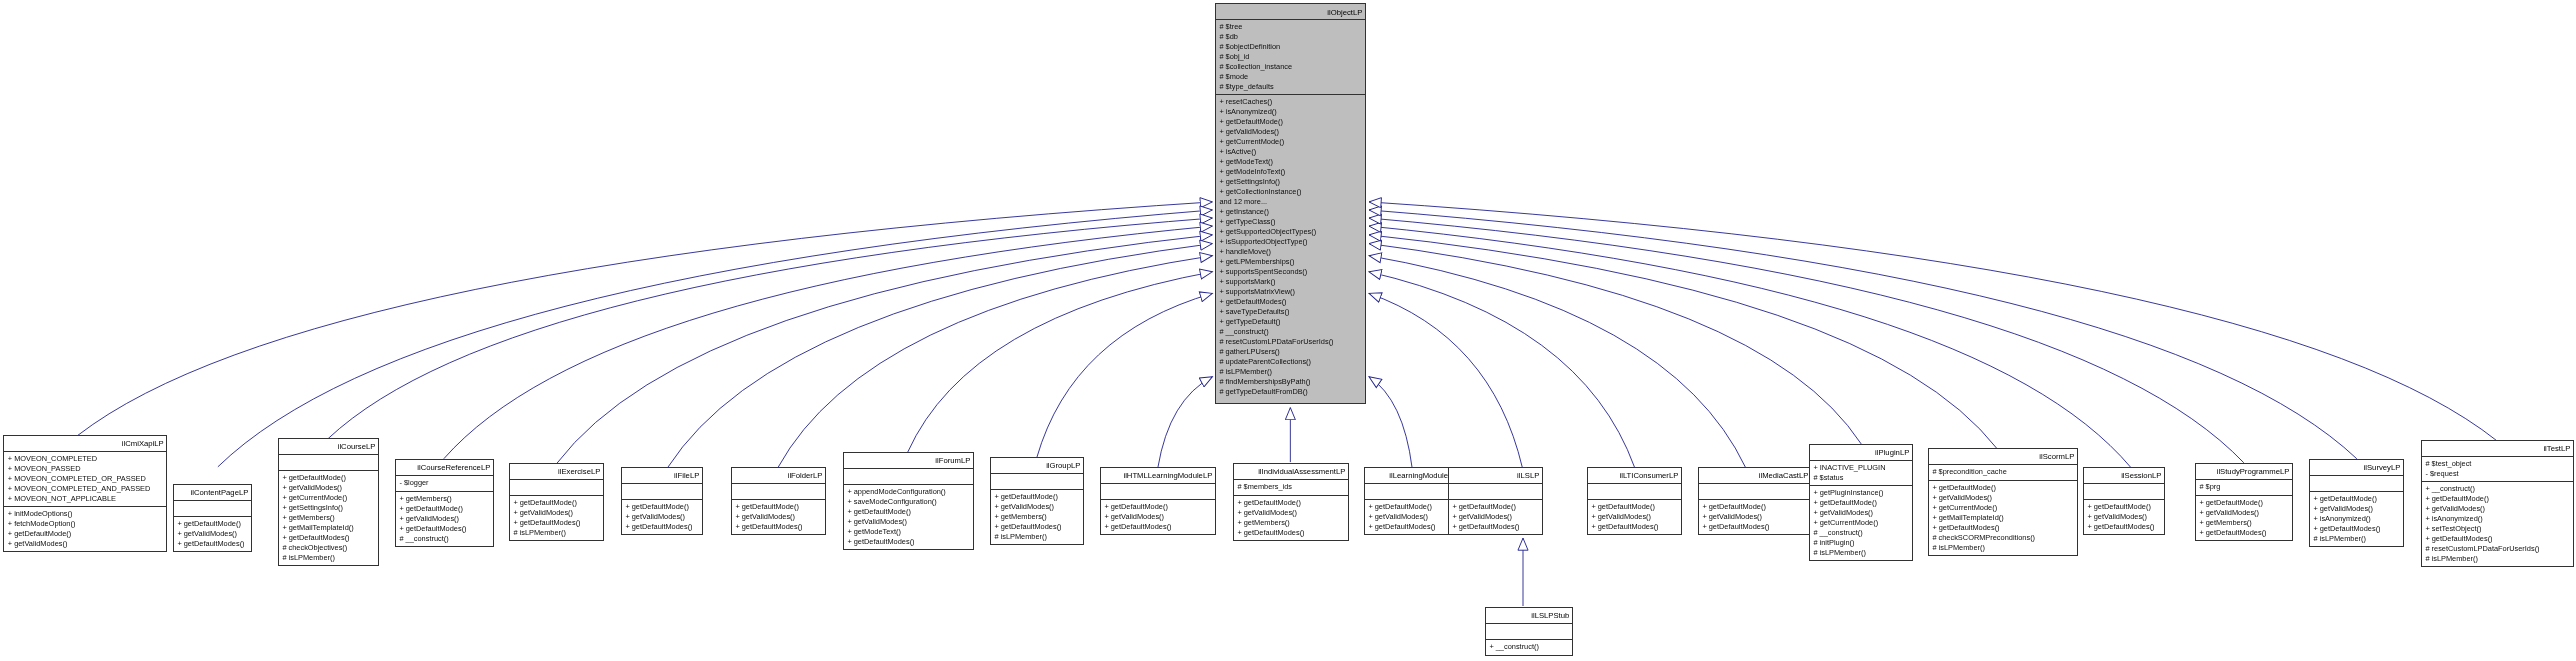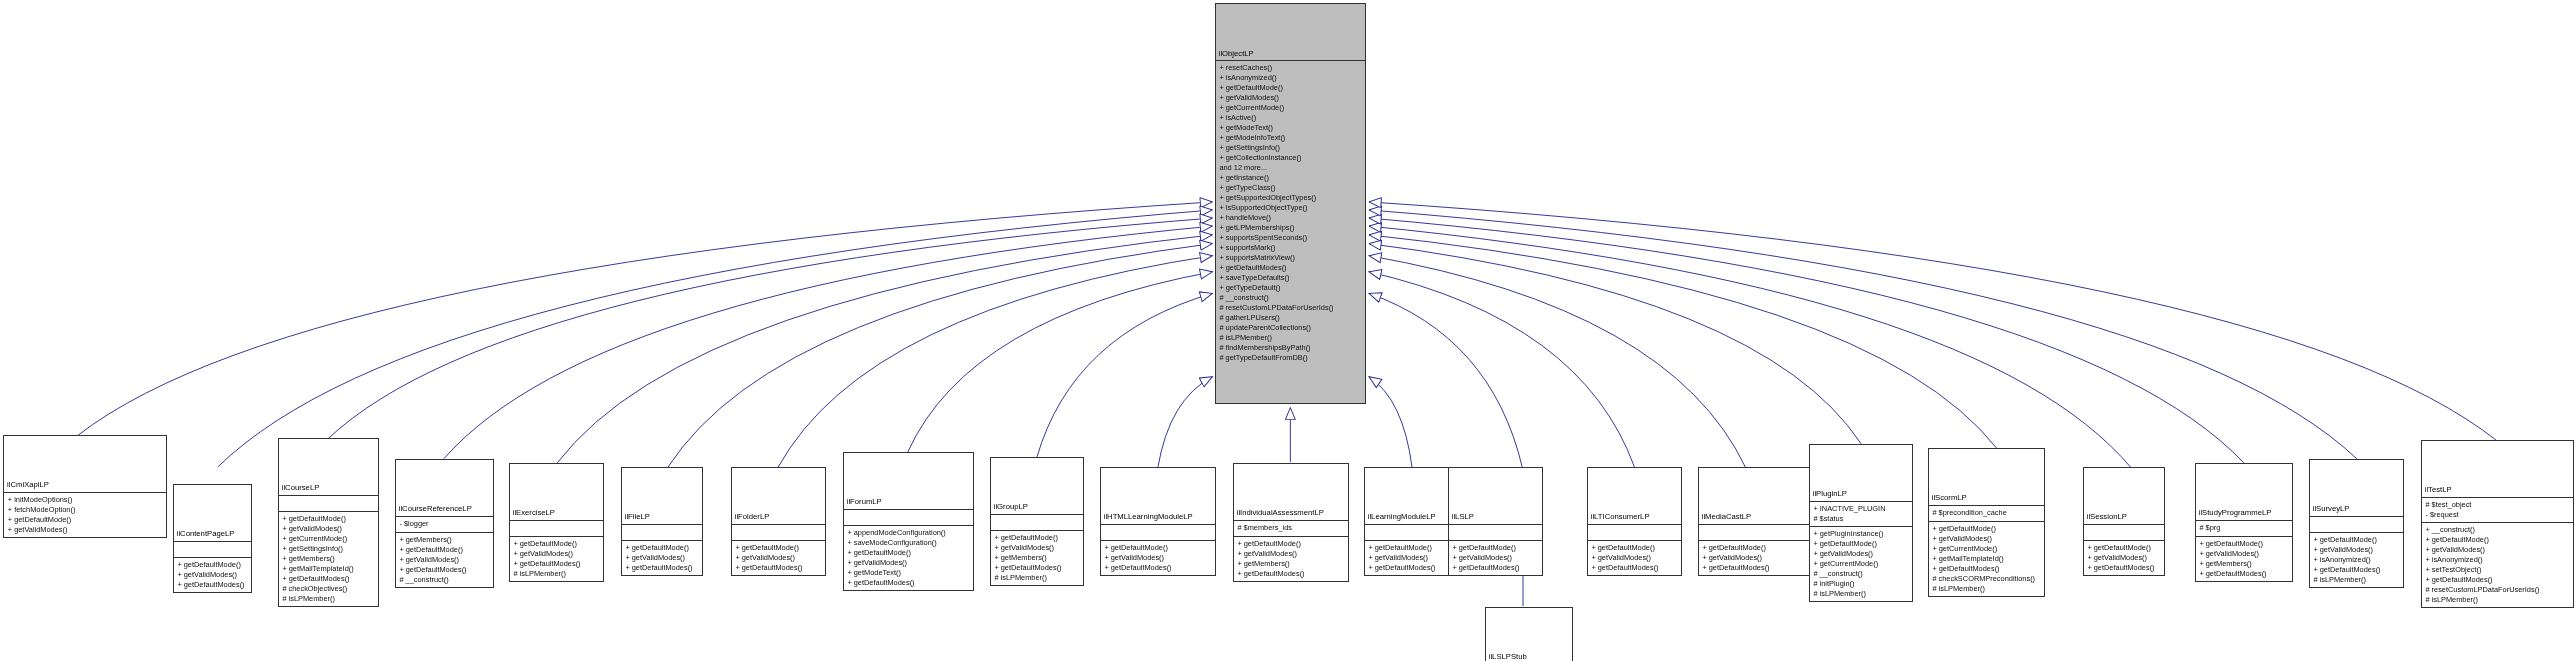--- a/index.html
+++ b/index.html
@@ -7,22 +7,22 @@
     width:2576px;height:662px;position:relative;background:#ffffff;
     font-family:"Liberation Sans",sans-serif;overflow:hidden;
   }
   svg.edges{position:absolute;left:0;top:0;z-index:1;}
   .uml-box{
     position:absolute;background:#ffffff;border:0.9px solid #323232;
     box-sizing:border-box;z-index:2;
   }
   .uml-box.highlight{background:#bebebe;}
   .uml-title{
-    font-size:7.7px;color:#000;text-align:left;
-    padding:3.4px 2.7px 2.7px 2.7px;white-space:nowrap;overflow:hidden;margin-top:41px;
+    font-size:7.7px;color:#000;text-align:right;
+    padding:3.4px 2.7px 2.7px 2.7px;white-space:nowrap;overflow:hidden;
   }
   .uml-sec{
     border-top:0.9px solid #323232;padding:2px 3.4px;min-height:10.8px;
   }
   .uml-line{
     font-size:7.4px;line-height:10px;color:#0d0d0d;
     overflow-wrap:anywhere;
   }
 </style>
 </head>
@@ -56,20 +56,29 @@
     <path d="M3337,688 Q3076,415 2036,324" marker-end="url(#arrowhead)"></path>
     <path d="M3505,682 Q3211,405 2036,312" marker-end="url(#arrowhead)"></path>
     <path d="M3713,655 Q3377,389 2036,300" marker-end="url(#arrowhead)"></path>
     <path d="M2265,901 L2265,800" marker-end="url(#arrowhead)"></path>
   </g>
 </svg>
 
 <div class="uml-box highlight" style="left:1215px;top:3.4px;width:151px;height:401px">
   <div class="uml-title">ilObjectLP</div>
   <div class="uml-sec">
+      <div class="uml-line"># $tree</div>
+      <div class="uml-line"># $db</div>
+      <div class="uml-line"># $objectDefinition</div>
+      <div class="uml-line"># $obj_id</div>
+      <div class="uml-line"># $collection_instance</div>
+      <div class="uml-line"># $mode</div>
+      <div class="uml-line"># $type_defaults</div>
+    </div>
+  <div class="uml-sec">
       <div class="uml-line">+ resetCaches()</div>
       <div class="uml-line">+ isAnonymized()</div>
       <div class="uml-line">+ getDefaultMode()</div>
       <div class="uml-line">+ getValidModes()</div>
       <div class="uml-line">+ getCurrentMode()</div>
       <div class="uml-line">+ isActive()</div>
       <div class="uml-line">+ getModeText()</div>
       <div class="uml-line">+ getModeInfoText()</div>
       <div class="uml-line">+ getSettingsInfo()</div>
       <div class="uml-line">+ getCollectionInstance()</div>
@@ -92,20 +101,27 @@
       <div class="uml-line"># updateParentCollections()</div>
       <div class="uml-line"># isLPMember()</div>
       <div class="uml-line"># findMembershipsByPath()</div>
       <div class="uml-line"># getTypeDefaultFromDB()</div>
     </div>
 </div>
 
 <div class="uml-box" style="left:3.4px;top:435px;width:164px">
   <div class="uml-title">ilCmiXapiLP</div>
   <div class="uml-sec">
+      <div class="uml-line">+ MOVEON_COMPLETED</div>
+      <div class="uml-line">+ MOVEON_PASSED</div>
+      <div class="uml-line">+ MOVEON_COMPLETED_OR_PASSED</div>
+      <div class="uml-line">+ MOVEON_COMPLETED_AND_PASSED</div>
+      <div class="uml-line">+ MOVEON_NOT_APPLICABLE</div>
+    </div>
+  <div class="uml-sec">
       <div class="uml-line">+ initModeOptions()</div>
       <div class="uml-line">+ fetchModeOption()</div>
       <div class="uml-line">+ getDefaultMode()</div>
       <div class="uml-line">+ getValidModes()</div>
     </div>
 </div>
 
 <div class="uml-box" style="left:173px;top:484px;width:79px">
   <div class="uml-title">ilContentPageLP</div>
   <div class="uml-sec"></div>
@@ -275,21 +291,21 @@
       <div class="uml-line">+ getPluginInstance()</div>
       <div class="uml-line">+ getDefaultMode()</div>
       <div class="uml-line">+ getValidModes()</div>
       <div class="uml-line">+ getCurrentMode()</div>
       <div class="uml-line"># __construct()</div>
       <div class="uml-line"># initPlugin()</div>
       <div class="uml-line"># isLPMember()</div>
     </div>
 </div>
 
-<div class="uml-box" style="left:1928px;top:448px;width:117px">
+<div class="uml-box" style="left:1928px;top:448px;width:150px">
   <div class="uml-title">ilScormLP</div>
   <div class="uml-sec">
       <div class="uml-line"># $precondition_cache</div>
     </div>
   <div class="uml-sec">
       <div class="uml-line">+ getDefaultMode()</div>
       <div class="uml-line">+ getValidModes()</div>
       <div class="uml-line">+ getCurrentMode()</div>
       <div class="uml-line">+ getMailTemplateId()</div>
       <div class="uml-line">+ getDefaultModes()</div>

